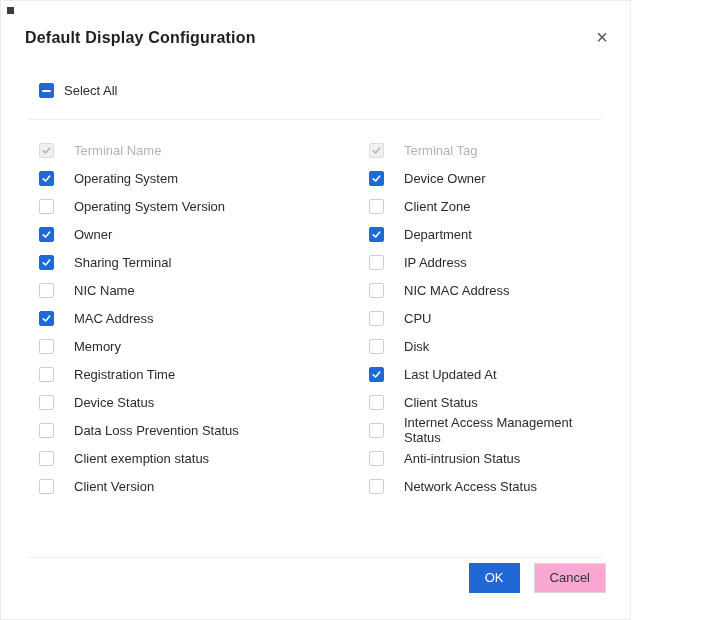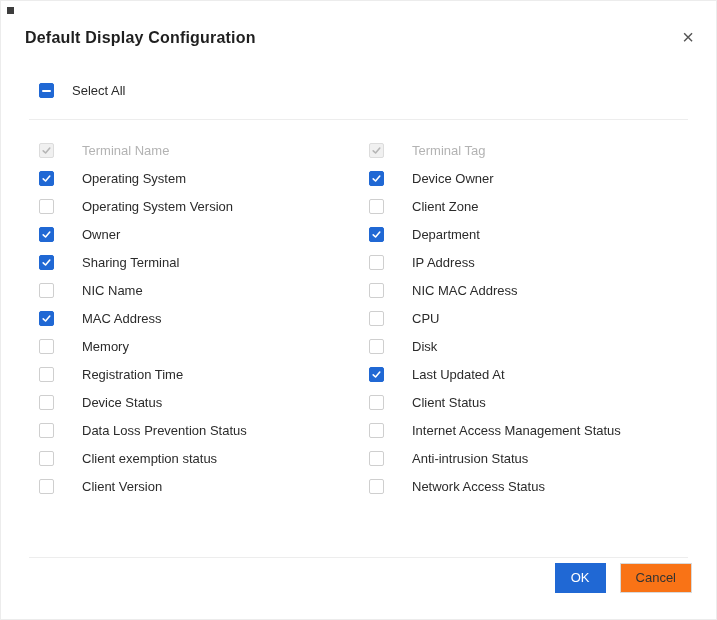--- a/index.html
+++ b/index.html
@@ -1,19 +1,19 @@
 <!DOCTYPE html>
 <html style="--accent: #2068d4;"><head>
 <meta charset="utf-8">
 <style>
   :root{ --accent:#2068d4; }
   html,body{ margin:0; padding:0; background:#fff; }
   body{ font-family:"Liberation Sans","DejaVu Sans",sans-serif; width:717px; height:620px; overflow:hidden; }
 
-  .dialog{ position:relative; width:717px; height:620px; background:#fff; border:1px solid #ececec; box-sizing:border-box; }
+  .dialog{ position:relative; width:631px; height:620px; background:#fff; border:1px solid #ececec; box-sizing:border-box; }
 
   .corner-artifact{ position:absolute; left:6px; top:6px; width:7px; height:7px; background:#3d3d3d; }
 
   .dialog-title{ position:absolute; left:24px; top:28px; margin:0; font-size:16px; font-weight:700; color:#1f1f1f; letter-spacing:.2px; }
   .close{ position:absolute; right:22px; top:26px; font-size:20px; line-height:20px; color:#555; cursor:pointer; font-weight:400; }
 
   .select-all-row{ position:absolute; left:38px; top:82px; display:flex; align-items:center; gap:10px; cursor:pointer; }
 
   .divider{ position:absolute; left:28px; right:28px; top:118px; height:1px; background:#ededed; }
 
@@ -24,28 +24,28 @@
 
   .cb-item{ height:28px; display:flex; align-items:center; gap:20px; cursor:pointer; user-select:none; }
   .cb-item.disabled{ cursor:default; }
 
   .cb-box{ width:15px; height:15px; box-sizing:border-box; border:1px solid #cfcfcf; border-radius:2px; background:#fff; display:inline-flex; align-items:center; justify-content:center; flex:none; }
   .cb-box.checked{ background:var(--accent); border-color:var(--accent); }
   .cb-item.disabled .cb-box.checked{ background:#f0f0f0; border-color:#dcdcdc; }
   .cb-box.indeterminate{ background:var(--accent); border-color:var(--accent); }
   .cb-box .dash{ width:9px; height:2px; background:#fff; border-radius:1px; }
 
-  .cb-label{ font-size:13px; color:#2b2b2b;margin-left:8px; }
+  .cb-label{ font-size:13px; color:#2b2b2b; }
   .cb-item.disabled .cb-label{ color:#b3b3b3; }
 
   .footer-divider{ position:absolute; left:28px; right:28px; top:556px; height:1px; background:#ededed; }
   .footer-buttons{ position:absolute; right:24px; bottom:26px; display:flex; gap:14px; }
   .btn{ height:30px; padding:0 15px; font-size:13px; font-family:inherit; border-radius:0; cursor:pointer; line-height:28px; }
   .btn.primary{ background:var(--accent); color:#fff; border:1px solid var(--accent); }
-  .btn.default{ background:#f97316; color:#333; border:1px solid #d9d9d9; }
+  .btn.default{ background:#f9a8d4; color:#333; border:1px solid #d9d9d9; }
 </style>
 </head>
 <body>
 
 <div class="dialog">
 
   <div class="corner-artifact"></div>
 
   <h1 class="dialog-title">Default Display Configuration</h1>
   <span class="close">×</span>

